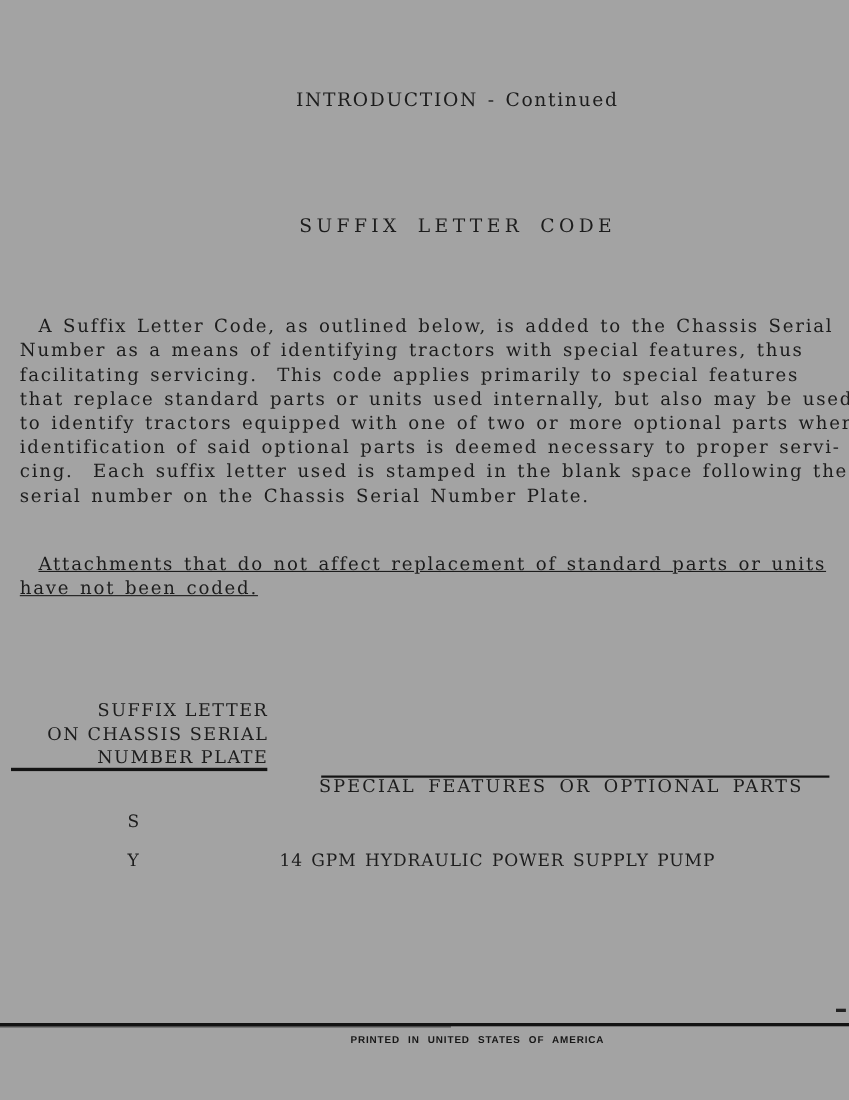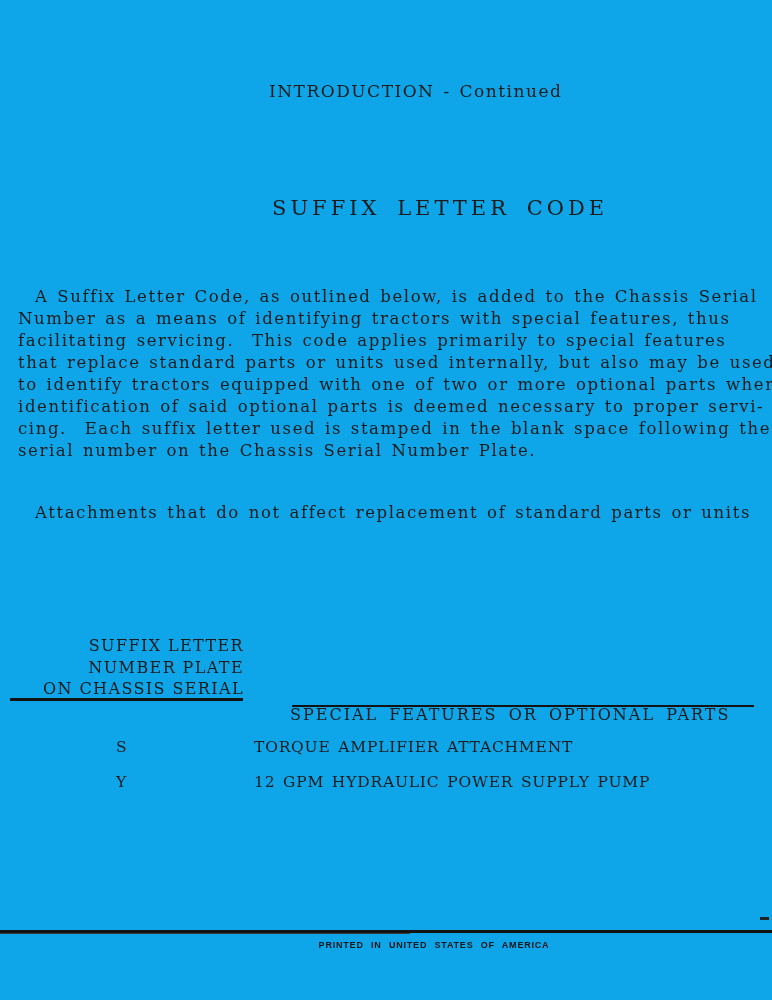--- a/index.html
+++ b/index.html
@@ -1,55 +1,55 @@
 <!DOCTYPE html>
 <html><head>
 <meta charset="utf-8">
 <style>
   html, body { margin: 0; padding: 0; background: #ffffff; }
   .page {
     position: relative;
     width: 772px;
     height: 1000px;
-    background: #0ea5e9;
+    background: #a3a3a3;
     color: #1c1c1c;
     font-family: "DejaVu Serif", "Liberation Serif", serif;
     overflow: hidden;
   }
 
   .doc-header {
     position: absolute;
     top: 81px;
     left: 269px;
     font-size: 17px;
     letter-spacing: 1.5px;
     word-spacing: 2px;
     white-space: pre;
   }
 
   .section-title {
     position: absolute;
     top: 196px;
     left: 272px;
-    font-size: 21px;
+    font-size: 17px;
     letter-spacing: 4px;
     word-spacing: 6px;
     white-space: pre;
   }
 
   .para {
     position: absolute;
     left: 18px;
     font-size: 16.5px;
     line-height: 22px;
     letter-spacing: 1.6px;
     word-spacing: 2px;
   }
   .para1 { top: 286px; }
-  .para2 { top: 502px; }
+  .para2 { top: 502px; text-decoration: underline; }
   .line { white-space: pre; height: 22px; }
   .indent { padding-left: 17px; }
 
   .thead-left {
     position: absolute;
     left: 8px;
     top: 635px;
     width: 236px;
     text-align: right;
     font-size: 16px;
@@ -161,38 +161,38 @@
     <div class="line">facilitating servicing.  This code applies primarily to special features</div>
     <div class="line">that replace standard parts or units used internally, but also may be used</div>
     <div class="line">to identify tractors equipped with one of two or more optional parts wherein</div>
     <div class="line">identification of said optional parts is deemed necessary to proper servi-</div>
     <div class="line">cing.  Each suffix letter used is stamped in the blank space following the</div>
     <div class="line">serial number on the Chassis Serial Number Plate.</div>
   </div>
 
   <div class="para para2">
     <div class="line indent">Attachments that do not affect replacement of standard parts or units</div>
+    <div class="line">have not been coded.</div>
   </div>
 
   <div class="thead-left">
     <div class="thl-line">SUFFIX LETTER</div>
+    <div class="thl-line">ON CHASSIS SERIAL</div>
     <div class="thl-line">NUMBER PLATE</div>
-    <div class="thl-line">ON CHASSIS SERIAL</div>
   </div>
   <div class="rule rule-left"></div>
 
   <div class="thead-right">SPECIAL FEATURES OR OPTIONAL PARTS</div>
   <div class="rule rule-right"></div>
 
   <div class="trow trow-s">
     <span class="tcode">S</span>
-    <span class="tfeat">TORQUE AMPLIFIER ATTACHMENT</span>
   </div>
   <div class="trow trow-y">
     <span class="tcode">Y</span>
-    <span class="tfeat">12 GPM HYDRAULIC POWER SUPPLY PUMP</span>
+    <span class="tfeat">14 GPM HYDRAULIC POWER SUPPLY PUMP</span>
   </div>
 
   <div class="artifact-dash"></div>
   <div class="footer-rule"></div>
   <div class="footer-text">PRINTED IN UNITED STATES OF AMERICA</div>
 
 </div>
 
 </body></html>

